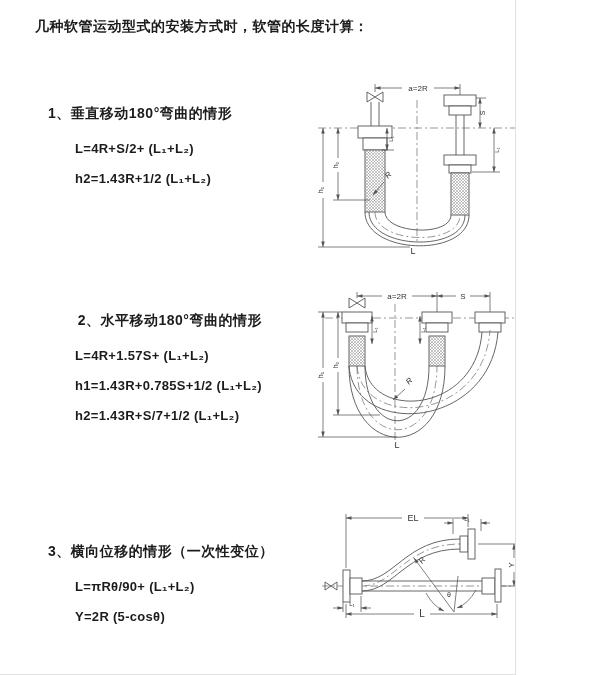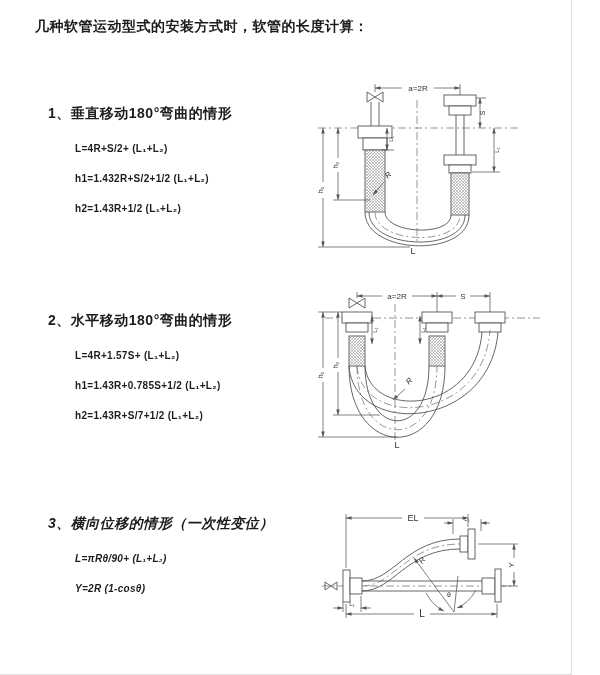--- a/index.html
+++ b/index.html
@@ -1,24 +1,24 @@
 <!DOCTYPE html>
 <html><head>
 <meta charset="utf-8">
 <style>
   html,body{margin:0;padding:0;background:#fff;}
-  .page{position:relative;width:572px;height:675px;background:#ffffff;overflow:hidden;
+  .page{position:relative;width:516px;height:675px;background:#ffffff;overflow:hidden;
         font-family:"Liberation Sans","DejaVu Sans",sans-serif;color:#1c1c1c;
         border-right:1px solid #e0e0e0;border-bottom:1px solid #e0e0e0;box-sizing:border-box;}
   .title{position:absolute;left:35px;top:18px;font-size:14px;font-weight:bold;letter-spacing:.5px;}
   .section{position:absolute;left:48px;}
-  .s1{top:105px;} .s2{top:312px;} .s3{top:515px;font-style:italic;}
+  .s1{top:105px;} .s2{top:312px;} .s3{top:543px;}
   .sec-heading{font-size:14px;font-weight:bold;letter-spacing:.5px;text-align:right;}
   .formulas{margin:10px 0 0 27px;}
-  .formula{height:30px;display:flex;align-items:center;font-size:10px;font-weight:bold;letter-spacing:.3px;}
+  .formula{height:30px;display:flex;align-items:center;font-size:13px;font-weight:bold;letter-spacing:.3px;}
   .diagram{position:absolute;}
   .d1{left:310px;top:70px;} .d2{left:310px;top:280px;} .d3{left:316px;top:500px;}
   svg{display:block;}
   .ln{stroke:#555;stroke-width:.9;fill:none;}
   .dim{stroke:#555;stroke-width:.75;fill:none;}
   .cl{stroke:#6a6a6a;stroke-width:.7;fill:none;stroke-dasharray:8 3 2 3;}
   .pf{stroke:#555;stroke-width:.9;fill:#ffffff;}
   .lbl{font-family:"Liberation Sans","DejaVu Sans",sans-serif;fill:#333;stroke:none;}
   .valve{stroke:#555;stroke-width:.9;fill:none;}
 </style>
@@ -26,39 +26,38 @@
 <body>
 
 <div class="page">
 
   <div class="title">几种软管运动型式的安装方式时，软管的长度计算：</div>
 
   <div class="section s1">
     <div class="sec-heading">1、垂直移动180°弯曲的情形</div>
     <div class="formulas">
       <div class="formula">L=4R+S/2+ (L₁+L₂)</div>
-      <div class="formula">h1=1.432R+S/2+1/2 (L₁+L₂)</div>
       <div class="formula">h2=1.43R+1/2 (L₁+L₂)</div>
     </div>
   </div>
 
   <div class="section s2">
     <div class="sec-heading">2、水平移动180°弯曲的情形</div>
     <div class="formulas">
       <div class="formula">L=4R+1.57S+ (L₁+L₂)</div>
       <div class="formula">h1=1.43R+0.785S+1/2 (L₁+L₂)</div>
       <div class="formula">h2=1.43R+S/7+1/2 (L₁+L₂)</div>
     </div>
   </div>
 
   <div class="section s3">
     <div class="sec-heading">3、横向位移的情形（一次性变位）</div>
     <div class="formulas">
       <div class="formula">L=πRθ/90+ (L₁+L₂)</div>
-      <div class="formula">Y=2R (1-cosθ)</div>
+      <div class="formula">Y=2R (5-cosθ)</div>
     </div>
   </div>
 
   <div class="diagram d1">
     <svg width="290" height="190" viewBox="0 0 290 190">
 
       <line class="cl" x1="8" y1="58" x2="210" y2="58"></line>
       <line class="cl" x1="107" y1="30" x2="107" y2="172"></line>
 
       <g class="dim">

